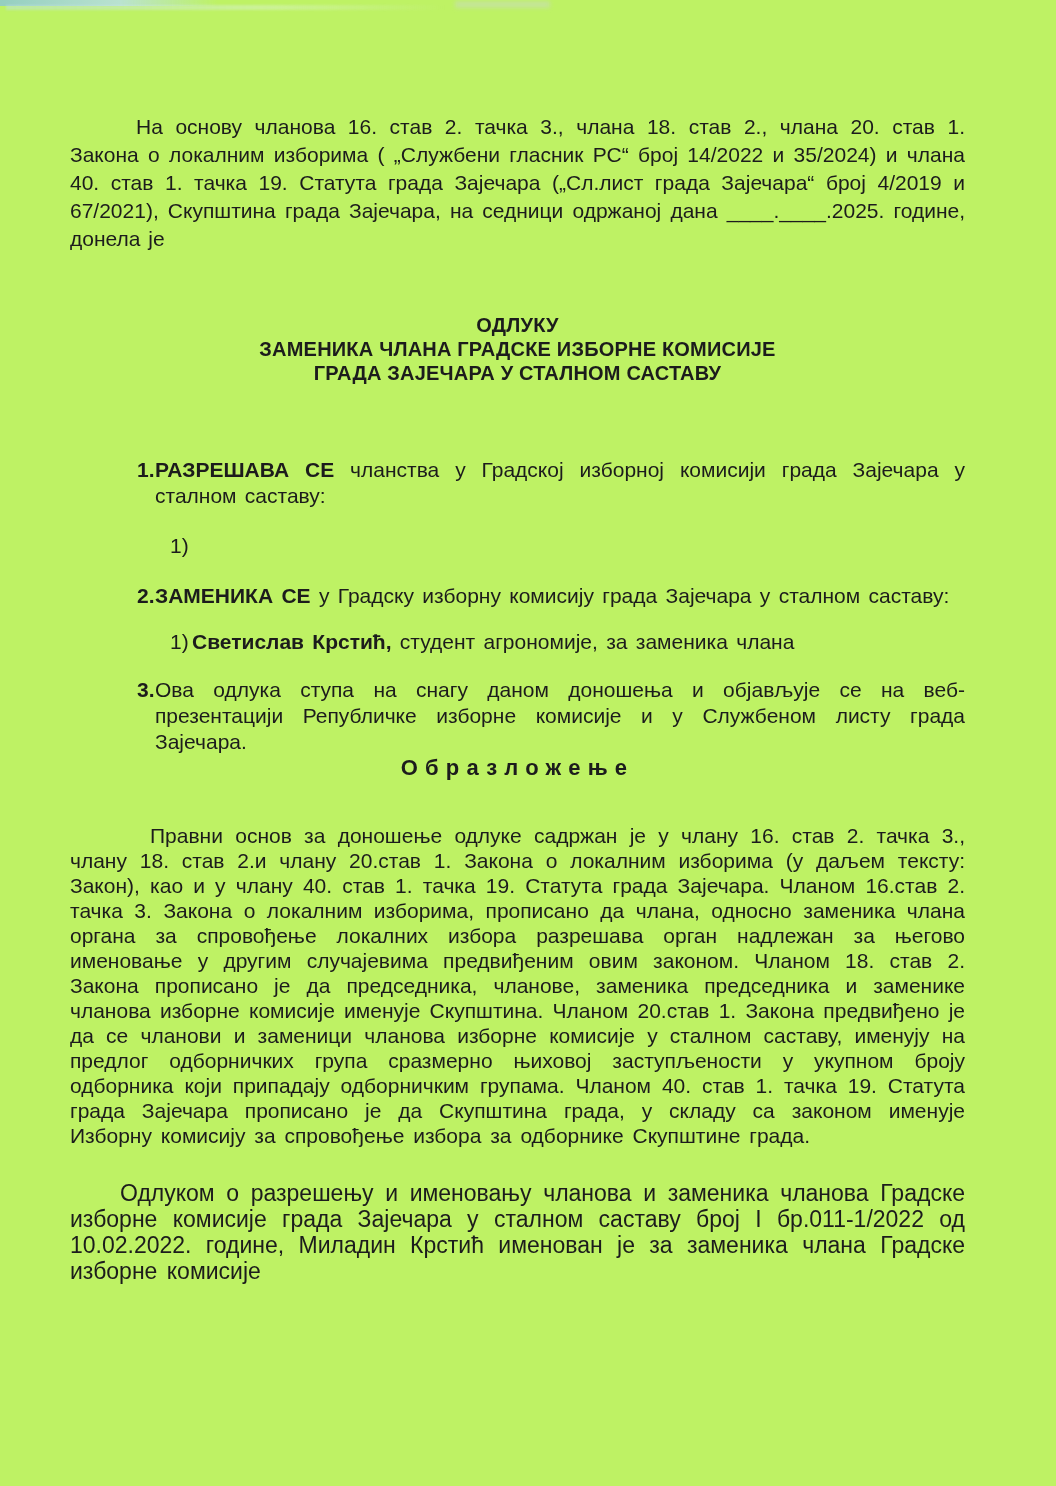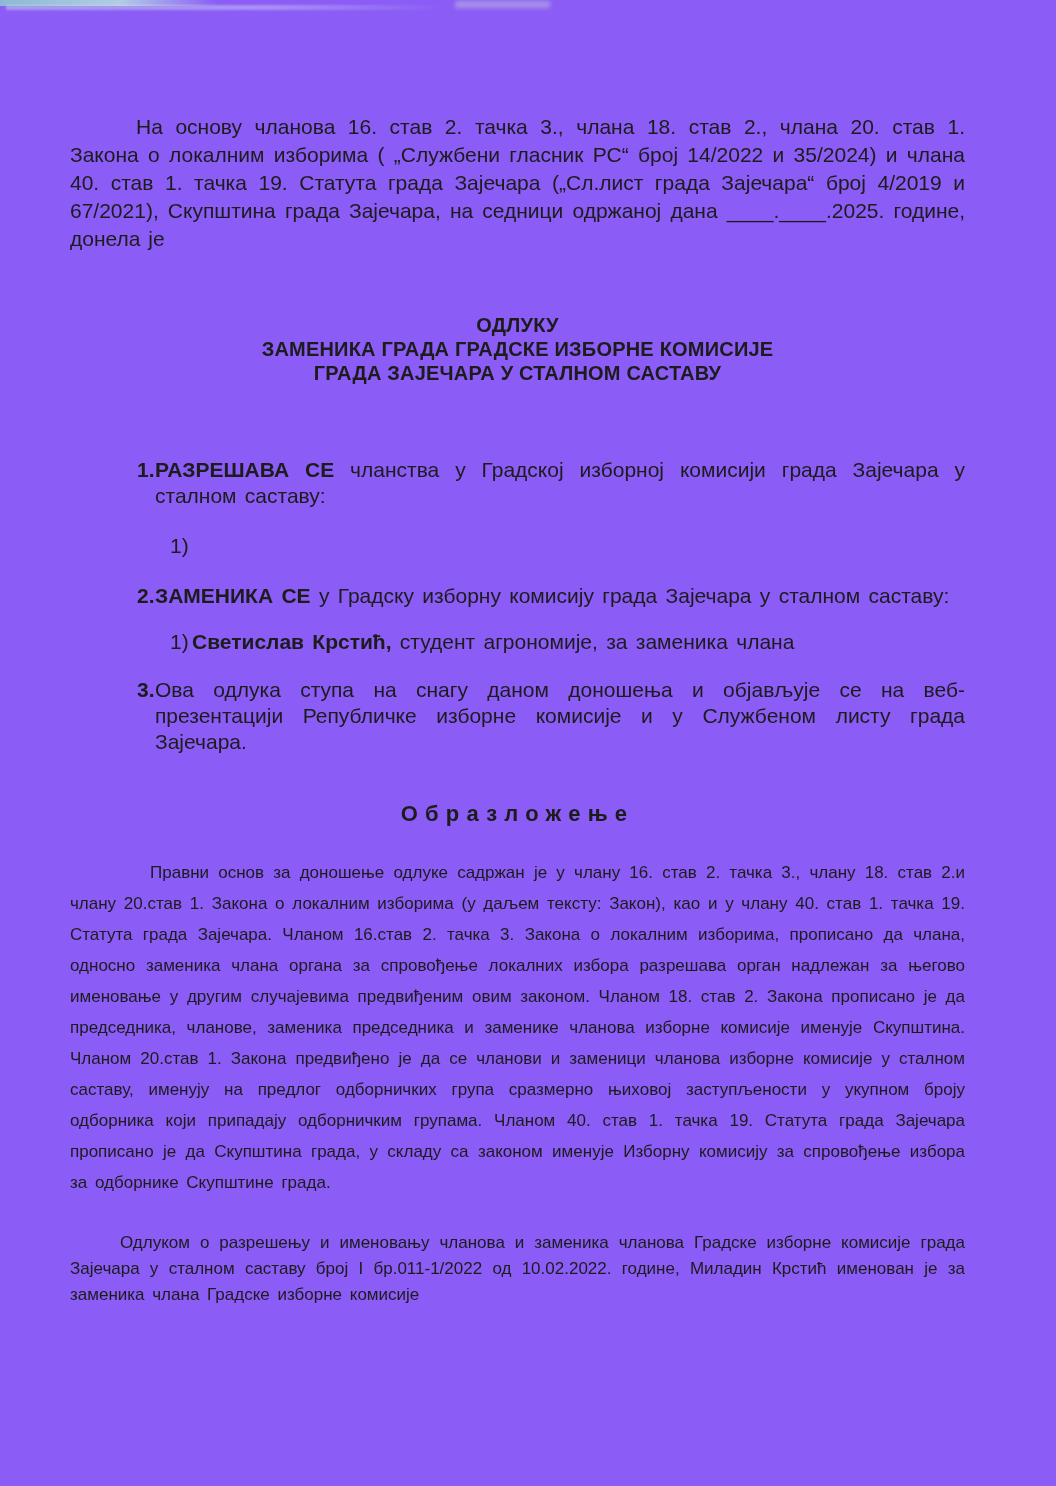--- a/index.html
+++ b/index.html
@@ -1,21 +1,21 @@
 <!DOCTYPE html>
 <html lang="sr"><head>
 <meta charset="utf-8">
 <style>
   html, body { margin: 0; padding: 0; background: #e9e9e9; }
   .page {
     position: relative;
     width: 1056px;
     height: 1486px;
     margin: 0 auto;
-    background: #8b5cf6;
+    background: #bef264;
     color: #1c1c1c;
     font-family: "Liberation Sans", "DejaVu Sans", sans-serif;
     overflow: hidden;
     -webkit-font-smoothing: antialiased;
   }
   
   .artifact-top {
     position: absolute;
     top: 0; left: 0;
     width: 218px; height: 6px;
@@ -76,58 +76,57 @@
     width: 22px;
     font-weight: normal;
   }
   .itext { text-align: justify; word-spacing: 2.5px; }
   .itext b { font-weight: bold; }
   .mt-sub1 { margin-top: 24px; }
   .mt-item2 { margin-top: 24px; }
   .mt-sub2 { margin-top: 20px; }
   .mt-item3 { margin-top: 22px; }
   .rationale-heading {
-    margin-top: 46px;
     text-align: center;
     font-weight: bold;
     font-size: 22px;
     letter-spacing: 0.33em;
   }
   .rationale {
-    margin-top: 30px;
-    font-size: 17px;
-    line-height: 31px;
+    margin-top: 42px;
+    font-size: 21px;
+    line-height: 25px;
     text-align: justify;
     text-indent: 80px;
     word-spacing: 3px;
   }
   .closing {
     margin-top: 32px;
-    font-size: 17px;
+    font-size: 23px;
     line-height: 26px;
     text-align: justify;
     text-indent: 50px;
     word-spacing: 3px;
   }
 </style>
 </head>
 <body>
 
 <div class="page">
   <div class="artifact-top"></div>
   <div class="artifact-top2"></div>
   <div class="artifact-smudge"></div>
 
   <div class="content">
 
     <p class="intro">На основу чланова 16. став 2. тачка 3., члана 18. став 2., члана 20. став 1. Закона о локалним изборима ( „Службени гласник РС“ број 14/2022 и 35/2024) и члана 40. став 1. тачка 19. Статута града Зајечара („Сл.лист града Зајечара“ број 4/2019 и 67/2021), Скупштина града Зајечара, на седници одржаној дана ____.____.2025. године, донела је</p>
 
     <div class="title-block">
       <div>ОДЛУКУ</div>
-      <div>ЗАМЕНИКА ГРАДА ГРАДСКЕ ИЗБОРНЕ КОМИСИЈЕ</div>
+      <div>ЗАМЕНИКА ЧЛАНА ГРАДСКЕ ИЗБОРНЕ КОМИСИЈЕ</div>
       <div>ГРАДА ЗАЈЕЧАРА У СТАЛНОМ САСТАВУ</div>
     </div>
 
     <div class="list">
 
       <div class="item">
         <span class="inum">1.</span>
         <p class="itext"><b>РАЗРЕШАВА СЕ</b><span> чланства у Градској изборној комисији града Зајечара у сталном саставу:</span></p>
       </div>
 

